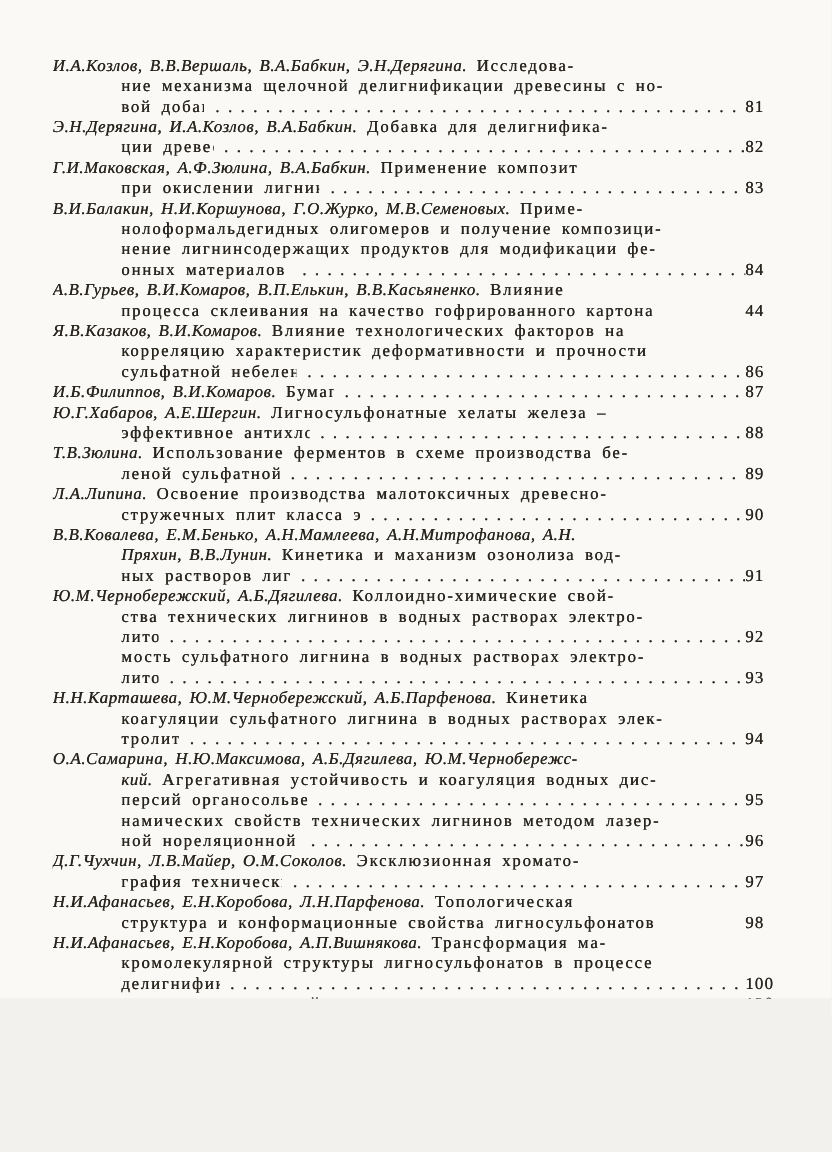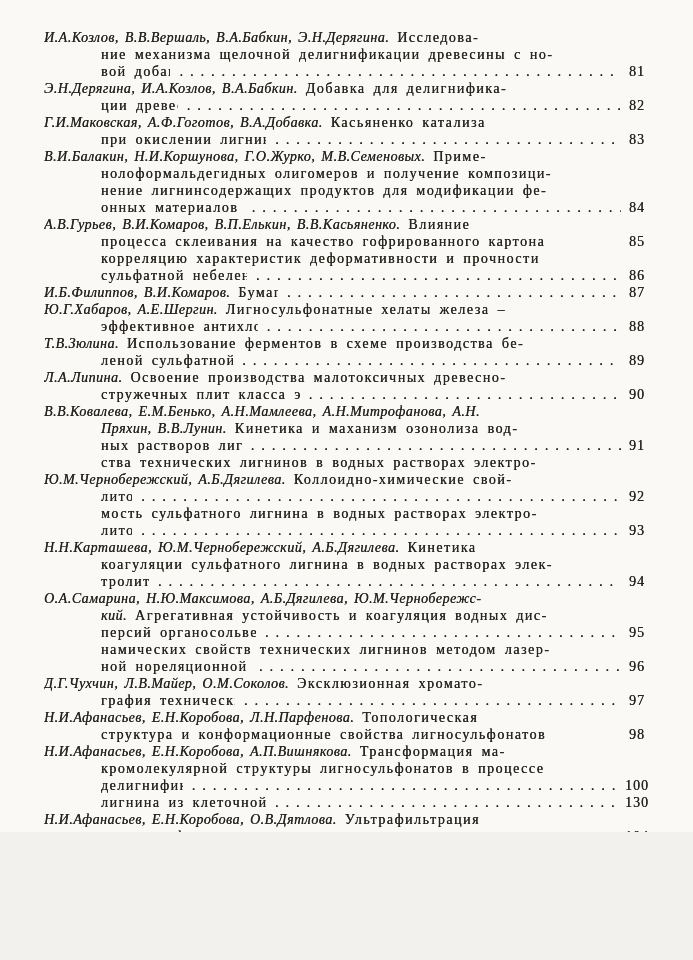--- a/index.html
+++ b/index.html
@@ -5,21 +5,21 @@
 <style>
   html,body{margin:0;padding:0;}
   body{
     width:693px;height:960px;
     background:#f2f1ed;
     font-family:"Liberation Serif","DejaVu Serif",serif;
   }
   .page{
     box-sizing:border-box;
     width:693px;height:832px;
-    padding:30px 40px 0 44px;
+    padding:48px 40px 0 44px;
     background:#faf9f6;
     color:#2a261f;
     overflow:hidden;
     text-shadow:0.25px 0 0 currentColor;
   }
   .toc{width:100%;}
   .entry{margin:0;}
   .line{
     display:flex;
     align-items:baseline;
@@ -33,21 +33,21 @@
   .ti{letter-spacing:1.5px;word-spacing:3px;}
   .leader{
     flex:1 1 auto;min-width:8px;
     overflow:hidden;white-space:nowrap;
     letter-spacing:7px;
     padding-left:9px;padding-right:5px;
     color:#2a261f;
   }
   .pg{
     flex:0 0 auto;min-width:32px;
-    text-align:center;letter-spacing:1px;
+    text-align:left;letter-spacing:1px;
   }
 </style>
 </head>
 <body>
 
 <div class="page">
   <div class="toc" id="toc">
       <div class="entry">
         <div class="line">
           <span class="txt"><span class="au">И.А.Козлов, В.В.Вершаль, В.А.Бабкин, Э.Н.Дерягина.</span><span class="ti"> Исследова-</span></span>
@@ -66,21 +66,21 @@
           <span class="txt"><span class="au">Э.Н.Дерягина, И.А.Козлов, В.А.Бабкин.</span><span class="ti"> Добавка для делигнифика-</span></span>
         </div>
         <div class="line cont">
           <span class="txt"><span class="ti">ции древесины</span></span>
           <span class="leader">............................................................</span>
           <span class="pg">82</span>
         </div>
       </div>
       <div class="entry">
         <div class="line">
-          <span class="txt"><span class="au">Г.И.Маковская, А.Ф.Гоготов, В.А.Добавка.</span><span class="ti"> Касьяненко катализа</span></span>
+          <span class="txt"><span class="au">Г.И.Маковская, А.Ф.Зюлина, В.А.Бабкин.</span><span class="ti"> Применение композит</span></span>
         </div>
         <div class="line cont">
           <span class="txt"><span class="ti">при окислении лигнинов нитробензолом</span></span>
           <span class="leader">............................................................</span>
           <span class="pg">83</span>
         </div>
       </div>
       <div class="entry">
         <div class="line">
           <span class="txt"><span class="au">В.И.Балакин, Н.И.Коршунова, Г.О.Журко, М.В.Семеновых.</span><span class="ti"> Приме-</span></span>
@@ -97,24 +97,27 @@
           <span class="pg">84</span>
         </div>
       </div>
       <div class="entry">
         <div class="line">
           <span class="txt"><span class="au">А.В.Гурьев, В.И.Комаров, В.П.Елькин, В.В.Касьяненко.</span><span class="ti"> Влияние</span></span>
         </div>
         <div class="line cont">
           <span class="txt"><span class="ti">процесса склеивания на качество гофрированного картона</span></span>
           <span class="leader"></span>
-          <span class="pg">85</span>
-        </div>
-      </div>
-      <div class="entry">
+          <span class="pg">44</span>
+        </div>
+      </div>
+      <div class="entry">
+        <div class="line">
+          <span class="txt"><span class="au">Я.В.Казаков, В.И.Комаров.</span><span class="ti"> Влияние технологических факторов на</span></span>
+        </div>
         <div class="line cont">
           <span class="txt"><span class="ti">корреляцию характеристик деформативности и прочности</span></span>
         </div>
         <div class="line cont">
           <span class="txt"><span class="ti">сульфатной небеленой целлюлозы</span></span>
           <span class="leader">............................................................</span>
           <span class="pg">86</span>
         </div>
       </div>
       <div class="entry">
@@ -161,45 +164,45 @@
         <div class="line cont">
           <span class="txt"><span class="au">Пряхин, В.В.Лунин.</span><span class="ti"> Кинетика и маханизм озонолиза вод-</span></span>
         </div>
         <div class="line cont">
           <span class="txt"><span class="ti">ных растворов лигносульфоната</span></span>
           <span class="leader">............................................................</span>
           <span class="pg">91</span>
         </div>
       </div>
       <div class="entry">
+        <div class="line">
+          <span class="txt"><span class="au">Ю.М.Чернобережский, А.Б.Дягилева.</span><span class="ti"> Коллоидно-химические свой-</span></span>
+        </div>
         <div class="line cont">
           <span class="txt"><span class="ti">ства технических лигнинов в водных растворах электро-</span></span>
         </div>
-        <div class="line">
-          <span class="txt"><span class="au">Ю.М.Чернобережский, А.Б.Дягилева.</span><span class="ti"> Коллоидно-химические свой-</span></span>
-        </div>
         <div class="line cont">
           <span class="txt"><span class="ti">литов</span></span>
           <span class="leader">............................................................</span>
           <span class="pg">92</span>
         </div>
       </div>
       <div class="entry">
         <div class="line cont">
           <span class="txt"><span class="ti">мость сульфатного лигнина в водных растворах электро-</span></span>
         </div>
         <div class="line cont">
           <span class="txt"><span class="ti">литов</span></span>
           <span class="leader">............................................................</span>
           <span class="pg">93</span>
         </div>
       </div>
       <div class="entry">
         <div class="line">
-          <span class="txt"><span class="au">Н.Н.Карташева, Ю.М.Чернобережский, А.Б.Дягилева.</span><span class="ti"> Кинетика</span></span>
+          <span class="txt"><span class="au">Н.Н.Карташева, Ю.М.Чернобережский, А.Б.Парфенова.</span><span class="ti"> Кинетика</span></span>
         </div>
         <div class="line cont">
           <span class="txt"><span class="ti">коагуляции сульфатного лигнина в водных растворах элек-</span></span>
         </div>
         <div class="line cont">
           <span class="txt"><span class="ti">тролитов</span></span>
           <span class="leader">............................................................</span>
           <span class="pg">94</span>
         </div>
       </div>

